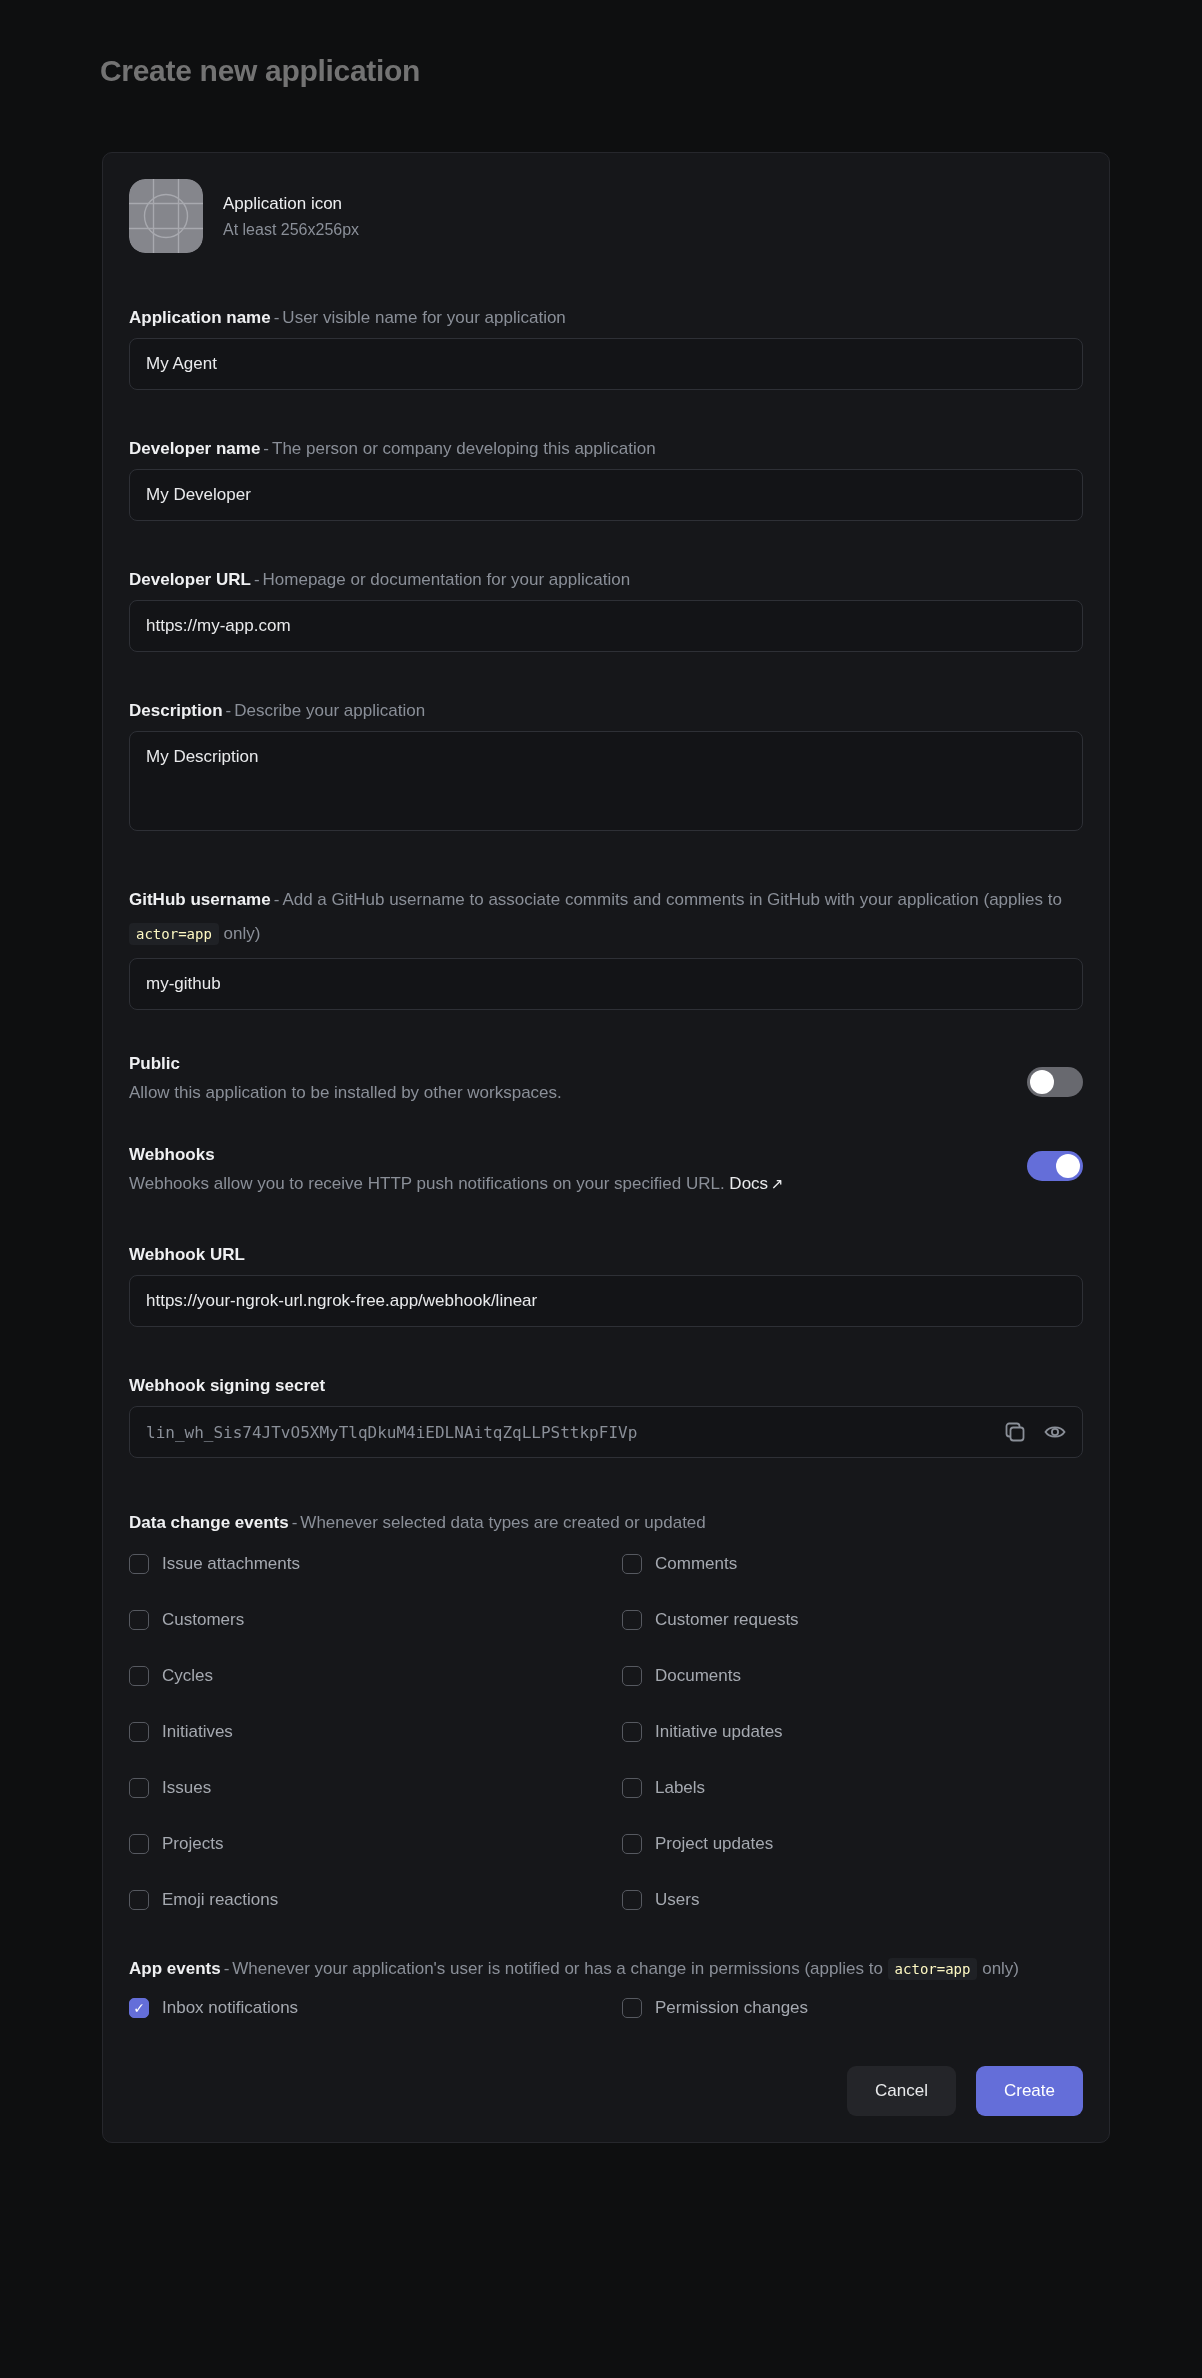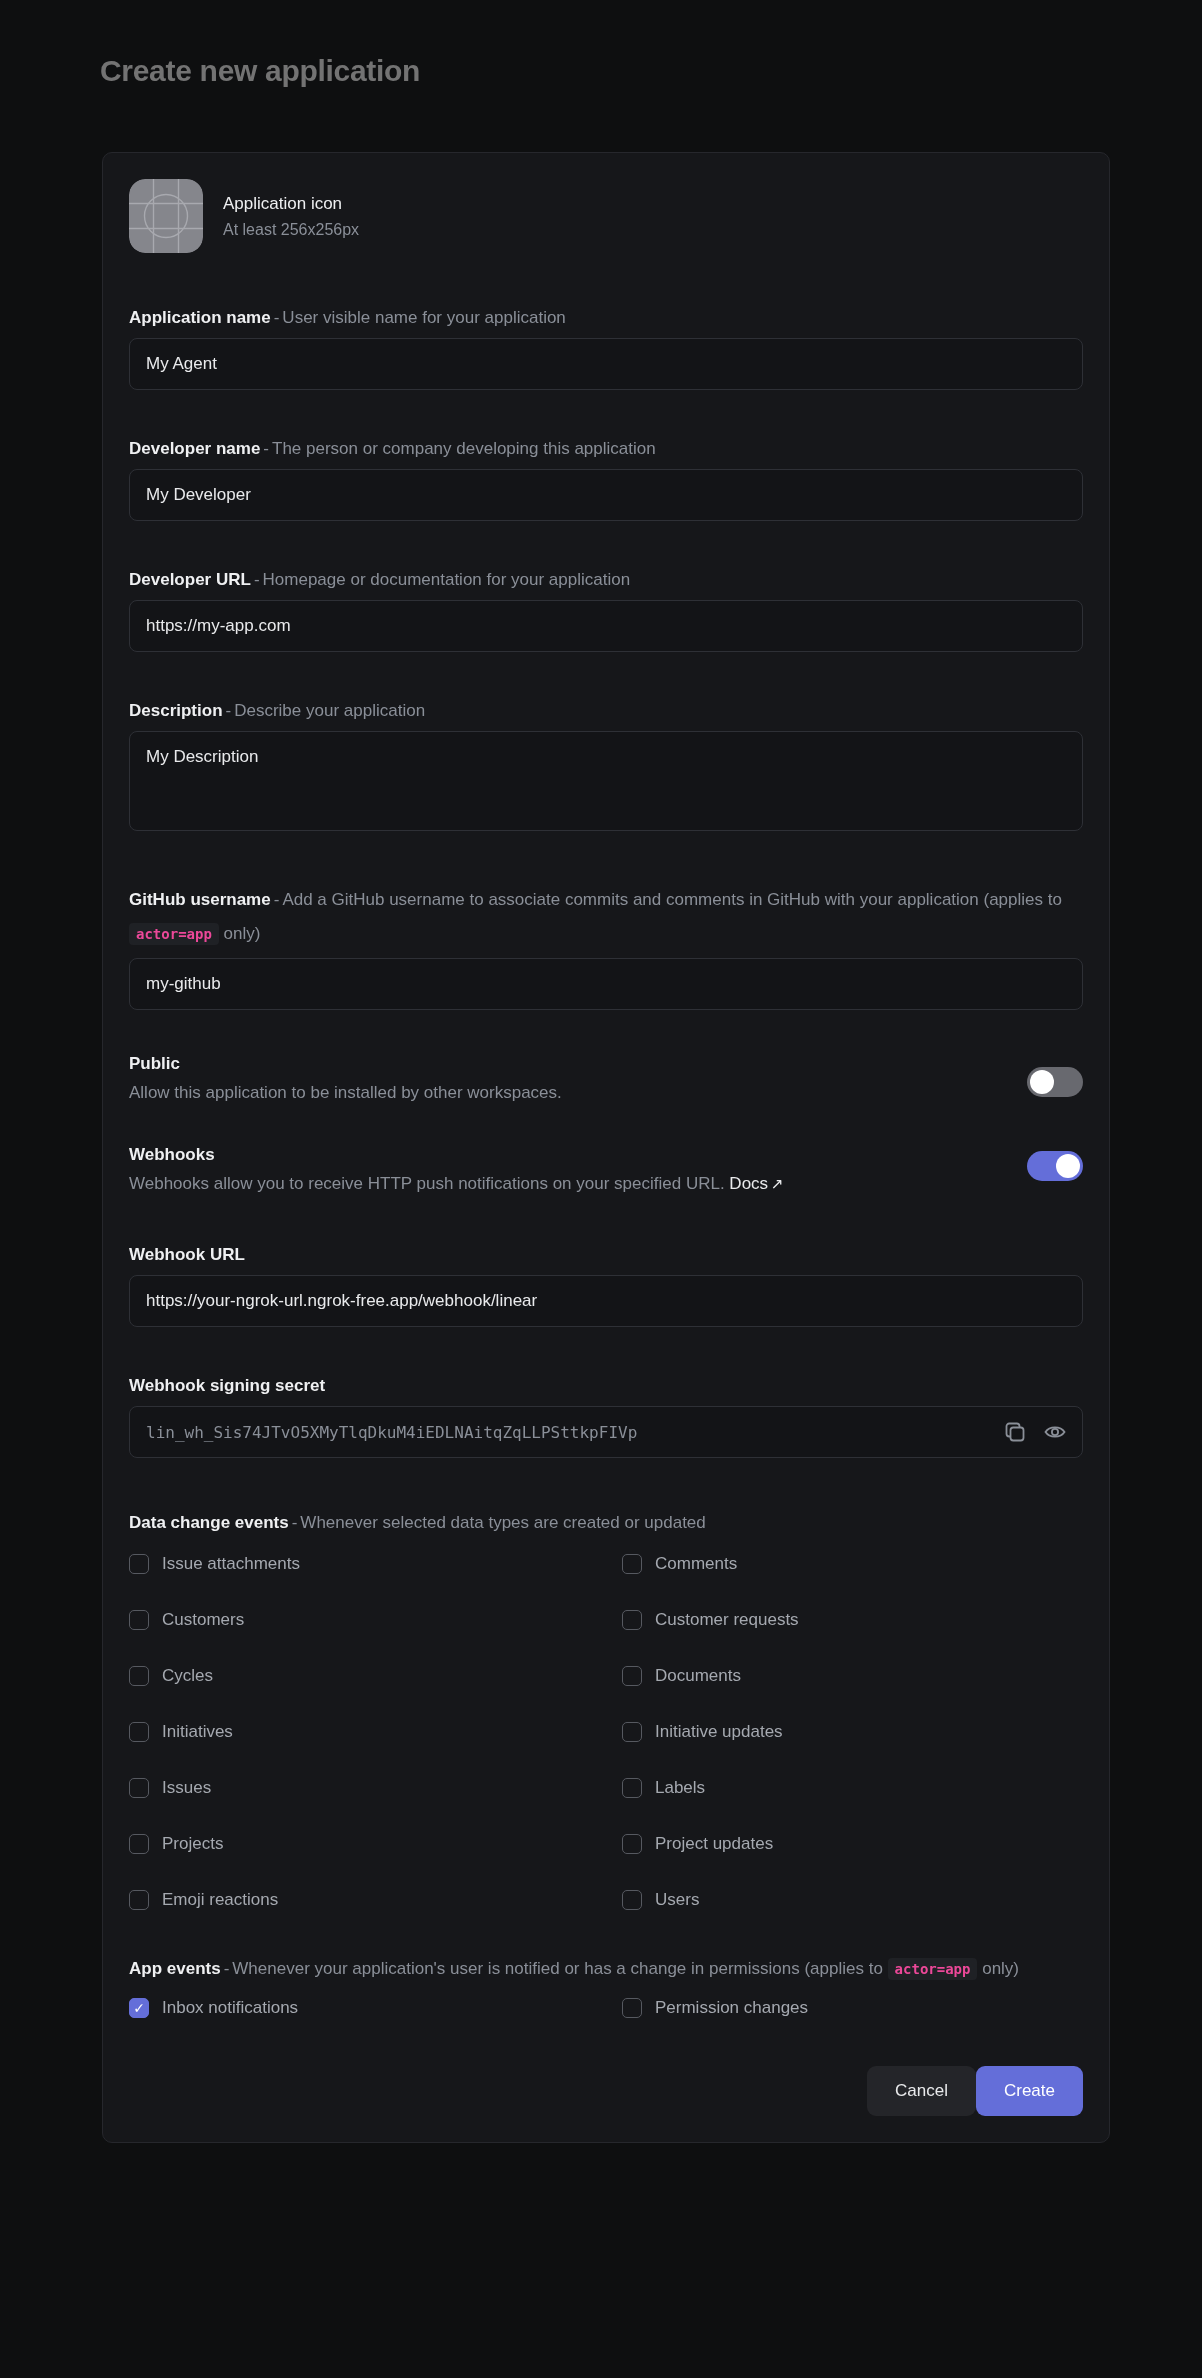--- a/index.html
+++ b/index.html
@@ -39,25 +39,24 @@
   .field { margin-top: 48px; }
   .field.first { margin-top: 54px; }
   .field-label { font-size: 17px; line-height: 22px; margin-bottom: 9px; }
   .field-label.multiline { line-height: 34px; margin-bottom: 7px; }
   .label-strong { font-weight: 600; color: #eff0f2; }
   .label-hint { color: #8a8f98; font-weight: 400; }
   .sep { color: #8a8f98; margin: 0 3px; }
   code.chip {
     font-family: "DejaVu Sans Mono", monospace;
     font-size: 14px;
-    color: #ec4899;
+    color: #fef9c3;
     background: #1f2125;
     border-radius: 4px;
     padding: 3px 7px;
-    font-weight: bold;
   }
   .text-input, .text-area {
     width: 100%;
     background: #131417;
     border: 1px solid #2e3036;
     border-radius: 8px;
     color: #e9eaec;
     font-family: "Liberation Sans", sans-serif;
     font-size: 17px;
     outline: none;
@@ -115,21 +114,21 @@
     width: 20px; height: 20px; border-radius: 5px;
     border: 1.5px solid #565960; background: transparent;
     flex: 0 0 auto;
     display: flex; align-items: center; justify-content: center;
   }
   .cb-box.checked { background: #646ed9; border-color: #646ed9; }
   .checkmark { font-family: "DejaVu Sans", sans-serif; font-size: 14px; color: #ffffff; line-height: 1; }
   .cb-label { font-size: 17px; color: #a5a9b0; }
 
   
-  .footer { margin-top: 48px; display: flex; justify-content: flex-end; }
+  .footer { margin-top: 48px; display: flex; justify-content: flex-end; gap: 20px; }
   .btn {
     height: 50px; border-radius: 9px; border: none;
     font-family: "Liberation Sans", sans-serif;
     font-size: 17px; font-weight: 500; padding: 0 28px; cursor: pointer;
   }
   .btn-cancel { background: #242529; color: #e9eaec; }
   .btn-create { background: #646ed9; color: #ffffff; }
 </style>
 </head>
 <body>

